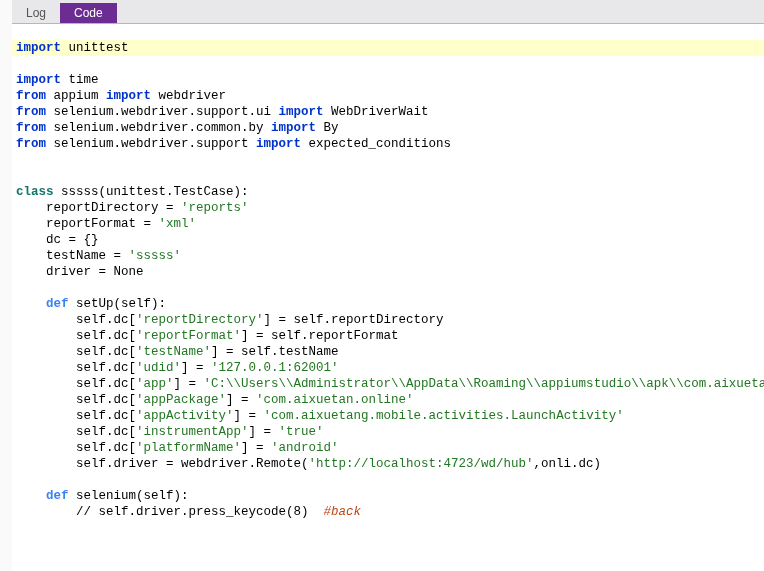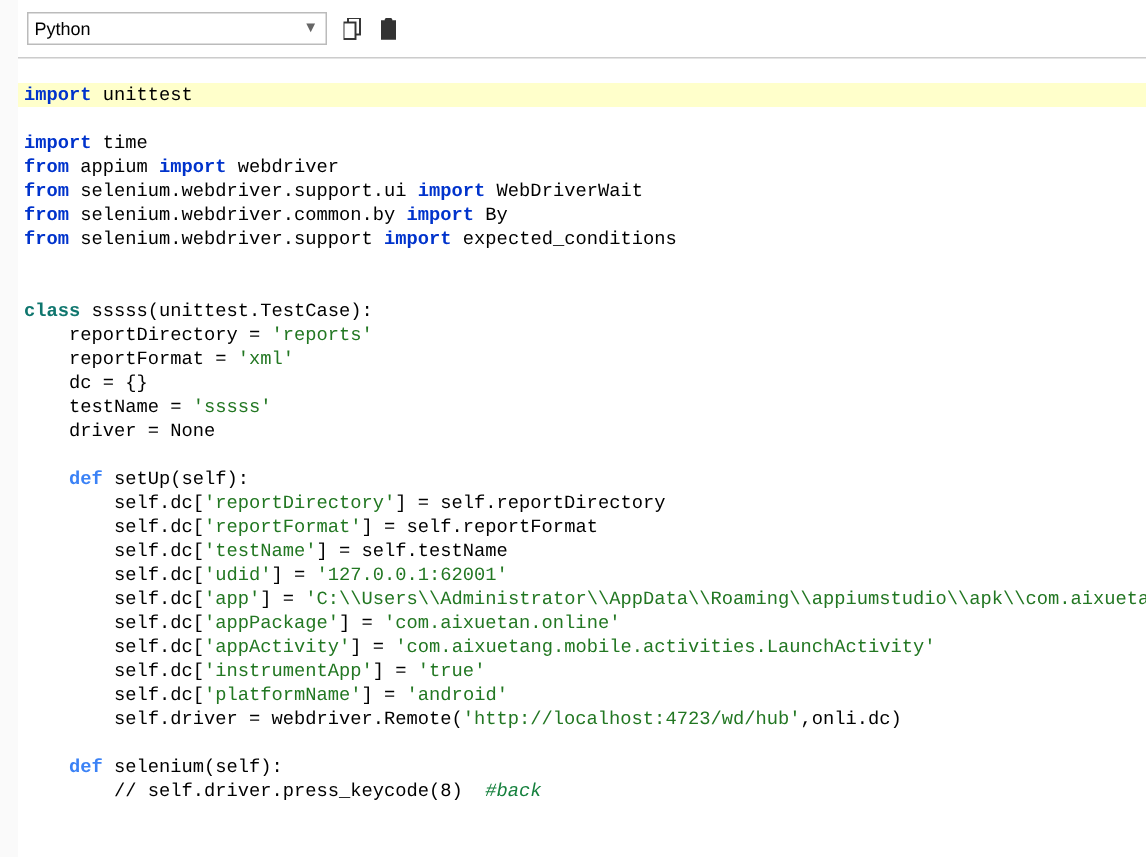--- a/index.html
+++ b/index.html
@@ -90,48 +90,32 @@
     padding: 0 4px;
   }
   .highlight-line {
     background: #ffffcb;
     display: block;
   }
   .kw { color: #0033cc; font-weight: bold; }
   .cls { color: #0f766e; font-weight: bold; }
   .fn { color: #3b82f6; font-weight: bold; }
   .str { color: #227722; }
-  .comment { color: #15803d; font-style: italic; }
+  .comment { color: #c2410c; font-style: italic; }
   .plain { color: #000; }
 </style>
 </head>
 <body>
 
 <div class="container">
+  <div class="tab-bar">
+    <div class="tab">Log</div>
+    <div class="tab active">Code</div>
+  </div>
 
-  <div class="toolbar">
-    <div class="lang-select">
-      <select>
-        <option>Python</option>
-      </select>
-      <span class="chevron">▼</span>
-    </div>
-    <div class="copy-icon">
-      <svg width="13" height="15" viewBox="0 0 13 15">
-          <rect x="3" y="0" width="8" height="11" fill="none" stroke="#333" stroke-width="1.3"></rect>
-          <rect x="0" y="3" width="8" height="11" fill="#fff" stroke="#333" stroke-width="1.3"></rect>
-        </svg>
-    </div>
-    <div class="clipboard-icon">
-      <svg width="12" height="15" viewBox="0 0 12 15">
-          <rect x="1" y="1.5" width="10" height="13" fill="#333"></rect>
-          <rect x="3.5" y="0" width="5" height="3" rx="1" fill="#333"></rect>
-        </svg>
-    </div>
-  </div>
 
   <div class="code-area">
 <span class="code-line highlight-line"><span class="kw">import</span><span class="plain"> unittest</span></span>
 <span class="code-line"><span class="kw">import</span><span class="plain"> time</span></span>
 <span class="code-line"><span class="kw">from</span><span class="plain"> appium </span><span class="kw">import</span><span class="plain"> webdriver</span></span>
 <span class="code-line"><span class="kw">from</span><span class="plain"> selenium.webdriver.support.ui </span><span class="kw">import</span><span class="plain"> WebDriverWait</span></span>
 <span class="code-line"><span class="kw">from</span><span class="plain"> selenium.webdriver.common.by </span><span class="kw">import</span><span class="plain"> By</span></span>
 <span class="code-line"><span class="kw">from</span><span class="plain"> selenium.webdriver.support </span><span class="kw">import</span><span class="plain"> expected_conditions</span></span>
 <span class="code-line"><span> </span></span>
 <span class="code-line"><span> </span></span>

